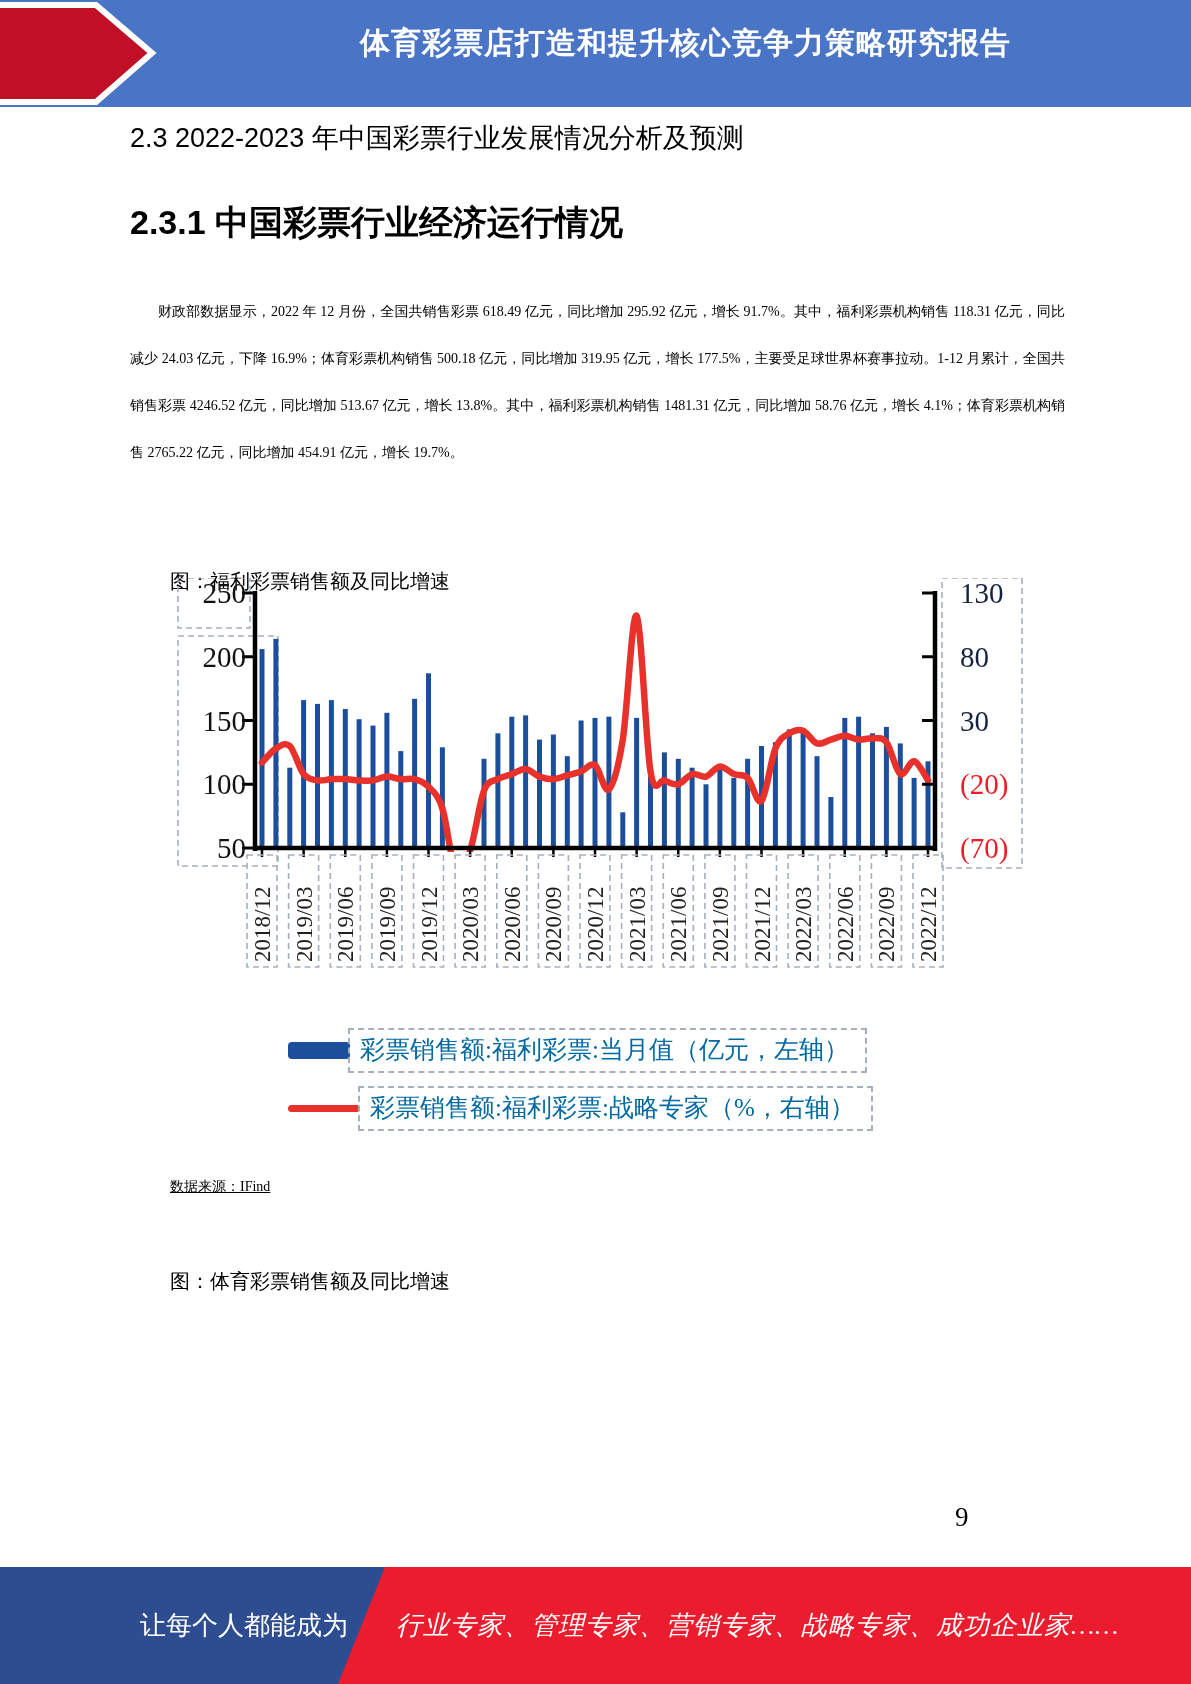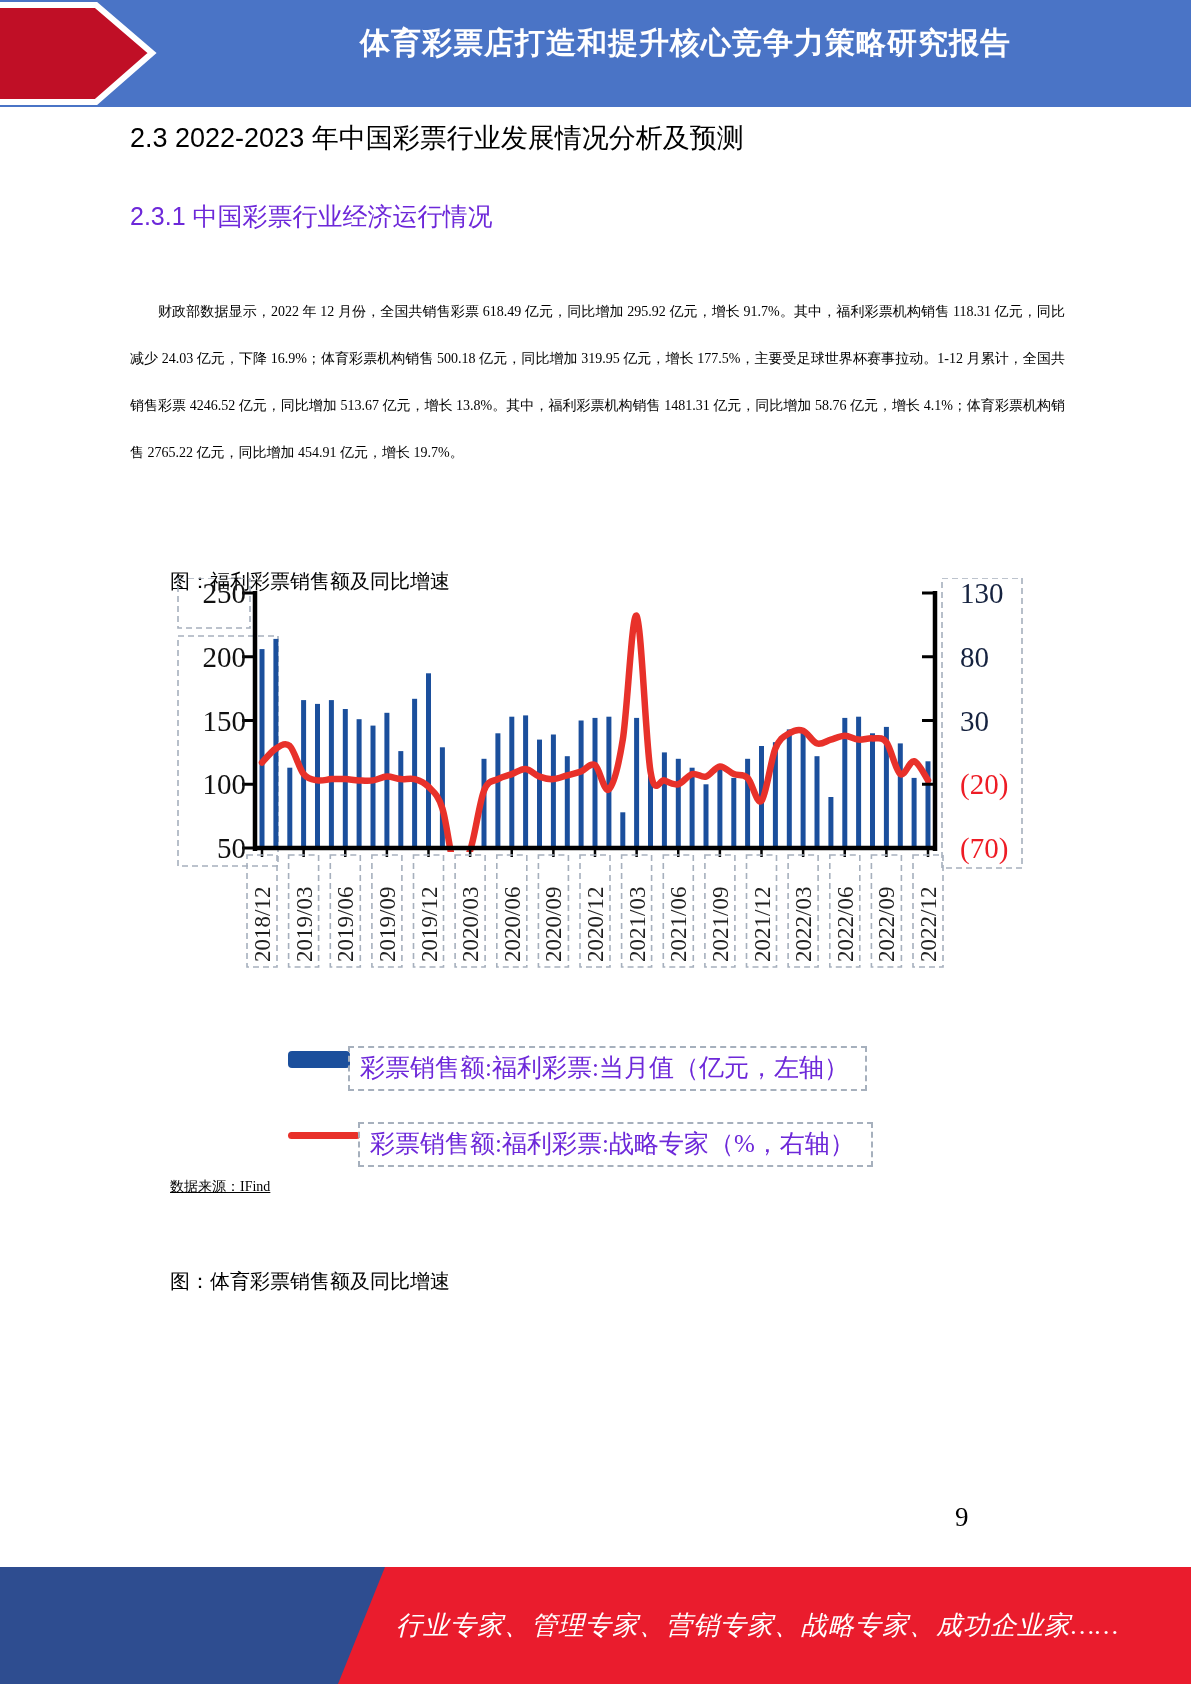--- a/index.html
+++ b/index.html
@@ -11,39 +11,39 @@
   .header-arrow{position:absolute;left:0;top:0;width:170px;height:107px;}
   .header-title{position:absolute;left:200px;right:20px;top:0;height:87px;
         display:flex;align-items:center;justify-content:center;
         font-family:"Liberation Sans","DejaVu Sans",sans-serif;
         font-weight:bold;font-size:30px;color:#ffffff;letter-spacing:1px;}
 
   
   .h1{position:absolute;left:130px;top:120px;font-family:"Liberation Sans","DejaVu Sans",sans-serif;
       font-weight:normal;font-size:27px;color:#000;}
   .h2{position:absolute;left:130px;top:200px;font-family:"Liberation Sans","DejaVu Sans",sans-serif;
-      font-weight:normal;font-size:25px;color:#6d28d9;}
+      font-weight:bold;font-size:34px;color:#000000;}
 
   
   .para{position:absolute;left:130px;top:274px;width:935px;font-size:14px;line-height:47px;
         text-align:justify;text-indent:2em;color:#000;}
 
   .fig-caption{position:absolute;left:170px;font-size:20px;color:#000;}
   .cap1{top:568px;}
   .source{position:absolute;left:170px;top:1178px;font-size:14px;color:#000;text-decoration:underline;}
   .cap2{top:1268px;}
 
   
   #chart{position:absolute;left:170px;top:578px;}
   .legend{position:absolute;left:288px;top:1028px;display:flex;flex-direction:column;gap:13px;}
   .legend-row{display:flex;align-items:center;}
   .swatch-bar{width:62px;height:17px;background:#1b4f9c;border-radius:4px;flex:0 0 auto;}
   .swatch-line{width:72px;height:7px;background:#e8312a;border-radius:4px;flex:0 0 auto;}
-  .legend-box{border:2px dashed #a6b0bd;padding:3px 16px 5px 10px;font-size:25px;color:#6d28d9;
-        font-style:normal;white-space:nowrap;margin-left:-2px;margin-top:18px;}
+  .legend-box{border:2px dashed #a6b0bd;padding:3px 16px 5px 10px;font-size:25px;color:#0369a1;
+        font-style:normal;white-space:nowrap;margin-left:-2px;}
 
   .pagenum{position:absolute;left:955px;top:1502px;font-size:27px;color:#000;}
 
   
   .footer{position:absolute;left:0;top:1567px;width:1191px;height:117px;background:#2e4d90;}
   .footer-red{position:absolute;left:0;top:0;width:1191px;height:117px;background:#ea1c2d;
         clip-path:polygon(385px 0, 1191px 0, 1191px 117px, 338px 117px);}
   .footer-left-text{position:absolute;left:140px;top:0;height:117px;display:flex;align-items:center;
         color:#fff;font-size:26px;}
   .footer-right-text{position:absolute;left:396px;top:0;height:117px;display:flex;align-items:center;
@@ -222,16 +222,17 @@
     </div>
   </div>
 
   <div class="source">数据来源：IFind</div>
   <div class="fig-caption cap2">图：体育彩票销售额及同比增速</div>
 
   <div class="pagenum">9</div>
 
   <div class="footer">
     <div class="footer-red"></div>
+    <div class="footer-left-text">让每个人都能成为</div>
     <div class="footer-right-text">行业专家、管理专家、营销专家、战略专家、成功企业家……</div>
   </div>
 
 </div>
 
 </body></html>

